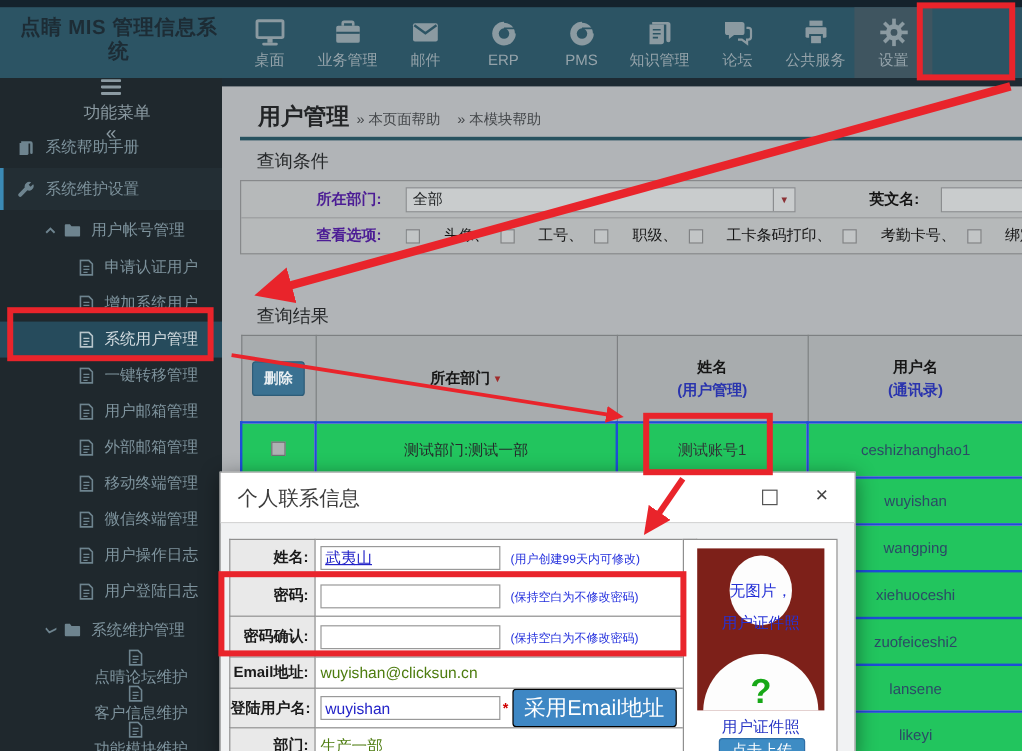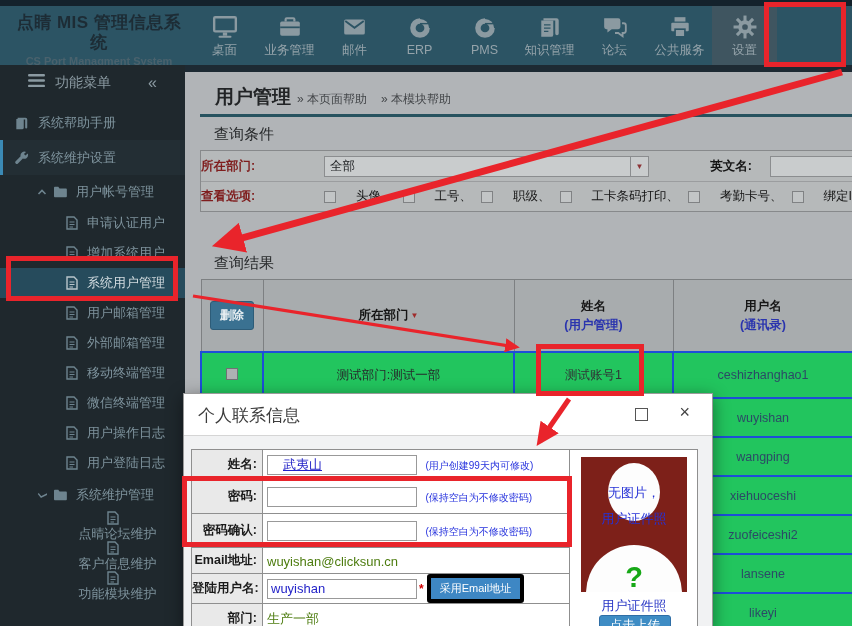--- a/index.html
+++ b/index.html
@@ -14,21 +14,21 @@
   .logo-sub{font-size:11px;font-weight:bold;color:#4a626d;margin-top:2px;}
   .nav{position:absolute;left:192px;top:6px;height:59px;display:flex;}
   .nav-item{width:65px;display:flex;flex-direction:column;align-items:center;justify-content:center;gap:3px;}
   .nav-item .nav-icon{color:#8b9aa1;height:26px;display:flex;align-items:flex-end;}
   .nav-item .nav-label{font-size:12.5px;color:#95a3aa;white-space:nowrap;}
   .nav-item.selected{background:#3f5560;}
   .hdr-shadow{position:absolute;left:185px;top:65px;right:0;height:7px;background:#1d2a33;}
 
   
   .sidebar{position:absolute;left:0;top:65px;width:185px;height:561px;background:#1f282d;}
-  .sb-head{height:35px;display:flex;align-items:center;padding:0 28px;color:#8b9aa2;}
+  .sb-head{height:35px;display:flex;align-items:center;padding:0 28px;color:#8b9aa2;flex-direction:column;}
   .sb-head .sb-head-label{flex:1;font-size:14px;margin-left:10px;}
   .sb-head .collapse{font-size:16px;color:#8b9aa2;}
   .sb-menu{padding-top:5px;}
   .sb-item{display:flex;align-items:center;color:#7e939d;font-size:13px;white-space:nowrap;}
   .sb-item .sb-icon{display:flex;margin-right:9px;color:#6e848f;}
   .sb-item .sb-arrow{display:flex;margin-right:6px;color:#6e848f;}
   .sb-item.top{height:35px;padding-left:15px;}
   .sb-item.group{height:33px;padding-left:37px;}
   .sb-item.sub{height:30px;padding-left:66px;}
   .sb-item.sub2{height:30px;padding-left:50px;flex-direction:column;}
@@ -40,21 +40,21 @@
   .page-title{position:absolute;left:215px;top:84px;font-size:19px;font-weight:bold;color:#222426;}
   .help-links{position:absolute;left:297px;top:91px;display:flex;gap:14px;font-size:12px;color:#44474a;}
   .teal-rule{position:absolute;left:200px;top:114px;right:0;height:3px;background:#27525f;}
   .sect-title{position:absolute;font-size:15px;color:#26282a;}
   #query-title{left:214px;top:125px;}
   #result-title{left:214px;top:254px;}
 
   .query-box{position:absolute;left:200px;top:150px;width:651px;height:60px;border:1px solid #87898b;background:#b6b9ba;}
   .q-row{position:relative;height:29px;display:flex;align-items:center;}
   .q-row.r1{border-bottom:1px solid #9b9d9f;height:30px;}
-  .q-label{width:117px;text-align:left;padding-right:6px;font-size:12.5px;font-weight:bold;color:#7f1d1d;flex:none;}
+  .q-label{width:117px;text-align:right;padding-right:20px;font-size:12.5px;font-weight:bold;color:#4c1d95;flex:none;}
   .q-select{position:relative;width:325px;height:21px;background:#c9cccd;border:1px solid #8b8d8f;
             font-size:12.5px;color:#222426;display:flex;align-items:center;padding-left:5px;box-sizing:border-box;flex:none;}
   .q-select .dd{position:absolute;right:0;top:0;bottom:0;width:17px;border-left:1px solid #8b8d8f;
                 display:flex;align-items:center;justify-content:center;font-size:8px;color:#8c3236;}
   .q-en-label{width:95px;text-align:right;padding-right:18px;font-size:12.5px;font-weight:bold;color:#141414;margin-left:8px;flex:none;}
   .q-input{width:100px;height:21px;background:#c9cccd;border:1px solid #8b8d8f;box-sizing:border-box;flex:none;}
   .q-opts{display:flex;align-items:center;gap:9px;overflow:hidden;white-space:nowrap;flex:1;}
   .opt{display:flex;align-items:center;gap:20px;font-size:12.5px;color:#141414;flex:none;}
   .cb{width:12px;height:12px;background:#c2c5c6;border:1px solid #808284;box-sizing:border-box;flex:none;}
 
@@ -85,26 +85,26 @@
   .m-close{position:absolute;right:22px;top:8px;font-size:18px;color:#444;}
   .m-form{position:absolute;left:7px;top:55px;}
   table.mf{border-collapse:collapse;table-layout:fixed;width:378px;}
   table.mf td{border:1px solid #8f8f8f;padding:0 0 0 4px;vertical-align:middle;overflow:hidden;white-space:nowrap;}
   table.mf td.lbl{background:#e9e9e9;font-size:12.5px;font-weight:bold;color:#1a1a1a;
                   text-align:right;padding:0 5px 0 0;width:65px;}
   table.mf td.val{background:#fff;width:313px;}
   .mf-input{display:inline-flex;align-items:center;width:150px;height:20px;border:1px solid #999;
             background:#fff;box-sizing:border-box;font-size:13px;padding-left:3px;vertical-align:middle;}
   .blue-val{color:#2424c8;}
-  .u{text-decoration:underline;margin-left:12px;}
+  .u{text-decoration:underline;}
   .hint{font-size:10px;color:#2430dd;margin-left:4px;}
   .plain-val{font-size:13px;color:#4d7c0f;}
   .req{color:#d00000;font-weight:bold;margin:0 3px 0 2px;font-size:12px;}
-  .m-btn{display:inline-block;background:#3e87c4;color:#fff;font-size:11px;padding:3px 9px;
-         border-radius:3px;border:4px solid #000000;vertical-align:middle;}
+  .m-btn{display:inline-block;background:#3e87c4;color:#fff;font-size:18px;padding:3px 9px;
+         border-radius:3px;border:1px solid #000000;vertical-align:middle;}
   .m-photo-cell{position:absolute;left:385px;top:55px;width:129px;height:185px;background:#fff;
                 border:1px solid #8f8f8f;box-sizing:border-box;}
   .photo{position:absolute;left:11px;top:7px;width:106px;height:135px;background:#7d2019;overflow:hidden;}
   .ph-head{position:absolute;left:27px;top:6px;width:52px;height:58px;background:#fdfdfd;border-radius:50%;}
   .ph-shoulders{position:absolute;left:5px;top:88px;width:96px;height:60px;background:#fdfdfd;border-radius:48px 48px 0 0;}
   .ph-t1,.ph-t2{position:absolute;left:0;width:100%;text-align:center;font-size:13px;color:#2531d6;}
   .ph-t1{top:27px;}.ph-t2{top:53px;}
   .ph-q{position:absolute;left:0;bottom:0;width:100%;text-align:center;font-size:29px;font-weight:bold;color:#17a817;line-height:30px;}
   .ph-caption{position:absolute;left:11px;top:147px;width:106px;text-align:center;font-size:13px;color:#2735c5;}
   .ph-upload{position:absolute;left:29px;top:165px;width:72px;height:21px;background:#3e8cc4;color:#fff;
@@ -120,21 +120,20 @@
 </style>
 </head>
 <body>
 
 <div id="page">
 
   <div class="topbar">
     <div class="topstrip"></div>
     <div class="logo">
       <div class="logo-title">点睛 MIS 管理信息系统</div>
-      <div class="logo-sub">CS Port Managment System</div>
     </div>
     <div class="nav">
         <div class="nav-item">
     <span class="nav-icon">
             <svg width="26" height="24" viewBox="0 0 24 22" fill="currentColor">
               <rect x="2" y="2" width="20" height="13" rx="1" fill="none" stroke="currentColor" stroke-width="2.2"></rect>
               <rect x="10" y="16" width="4" height="3"></rect>
               <rect x="6" y="19" width="12" height="2" rx="1"></rect>
             </svg>
           </span>
@@ -294,20 +293,30 @@
   </div>
         <div class="sb-item sub highlighted">
 
     <span class="sb-icon">
             <svg width="12" height="14" viewBox="0 0 12 14" fill="none" stroke="currentColor">
               <path d="M1 1h7l3 3v9H1z" stroke-width="1.4"></path>
               <path d="M3.5 6h5M3.5 8.5h5M3.5 11h3.5" stroke-width="1.1"></path>
             </svg>
           </span>
     <span class="sb-label">系统用户管理</span>
+  </div>
+        <div class="sb-item sub">
+
+    <span class="sb-icon">
+            <svg width="12" height="14" viewBox="0 0 12 14" fill="none" stroke="currentColor">
+              <path d="M1 1h7l3 3v9H1z" stroke-width="1.4"></path>
+              <path d="M3.5 6h5M3.5 8.5h5M3.5 11h3.5" stroke-width="1.1"></path>
+            </svg>
+          </span>
+    <span class="sb-label">一键转移管理</span>
   </div>
         <div class="sb-item sub">
 
     <span class="sb-icon">
             <svg width="12" height="14" viewBox="0 0 12 14" fill="none" stroke="currentColor">
               <path d="M1 1h7l3 3v9H1z" stroke-width="1.4"></path>
               <path d="M3.5 6h5M3.5 8.5h5M3.5 11h3.5" stroke-width="1.1"></path>
             </svg>
           </span>
     <span class="sb-label">用户邮箱管理</span>

